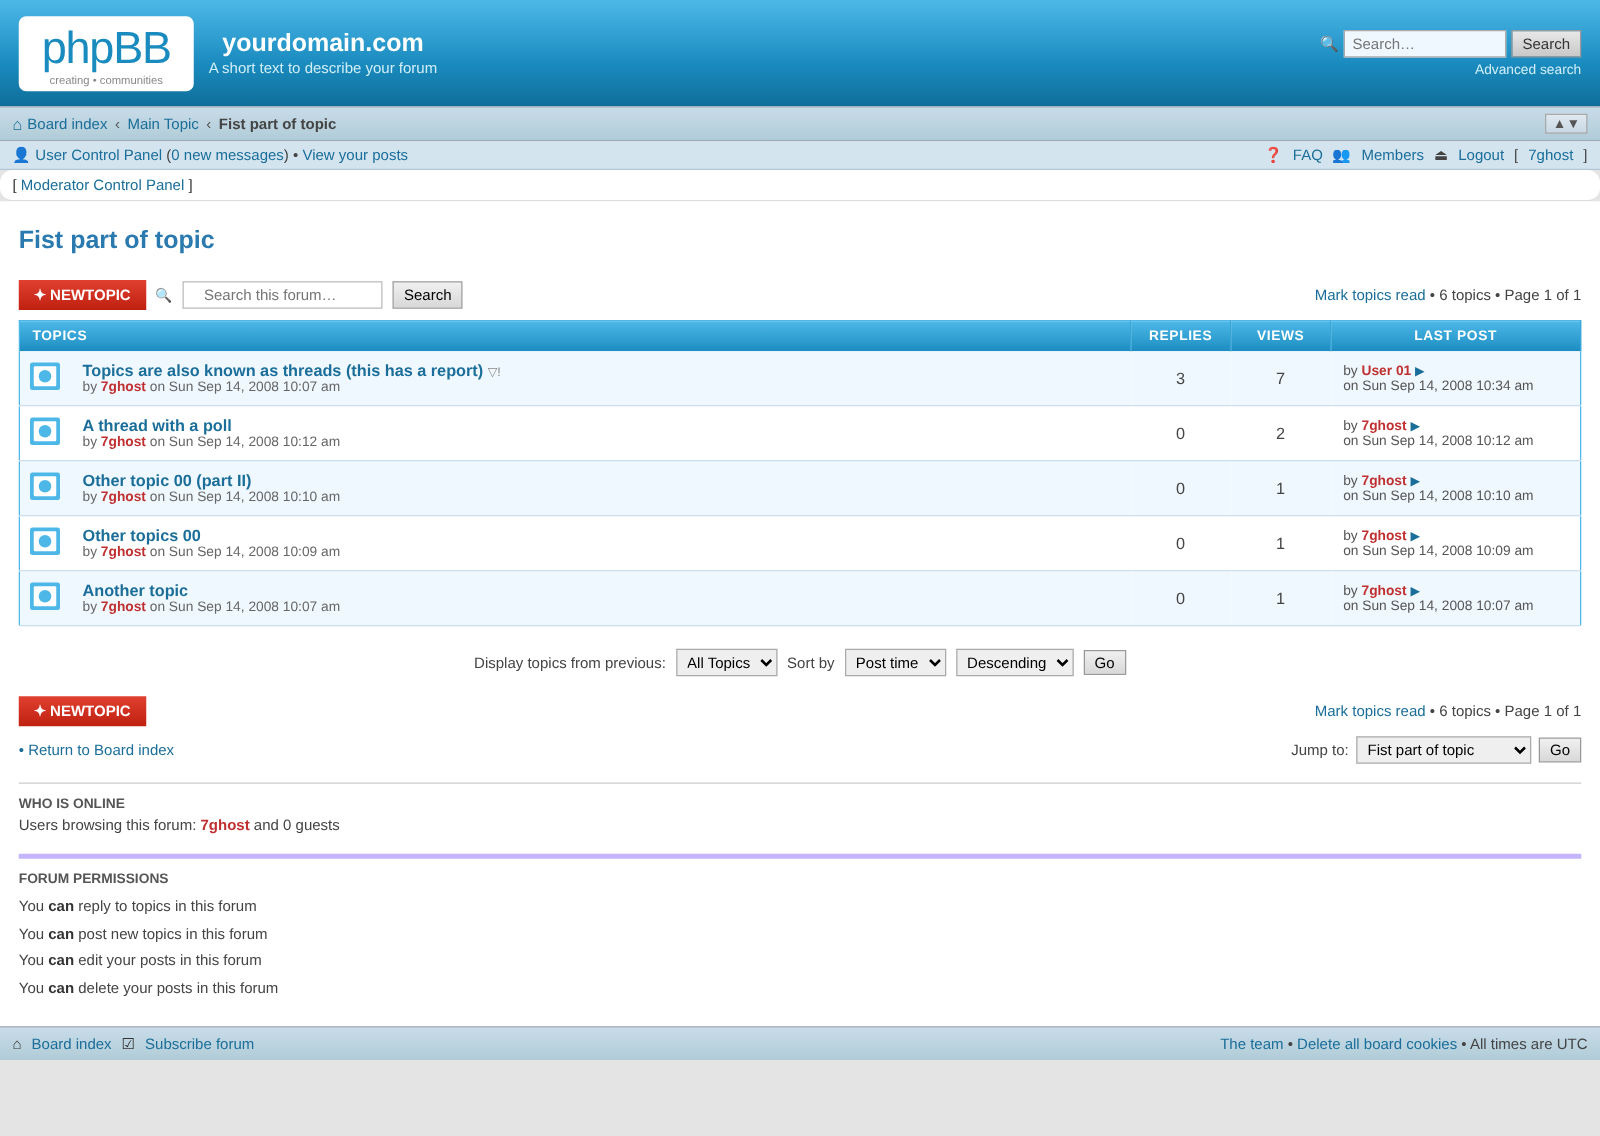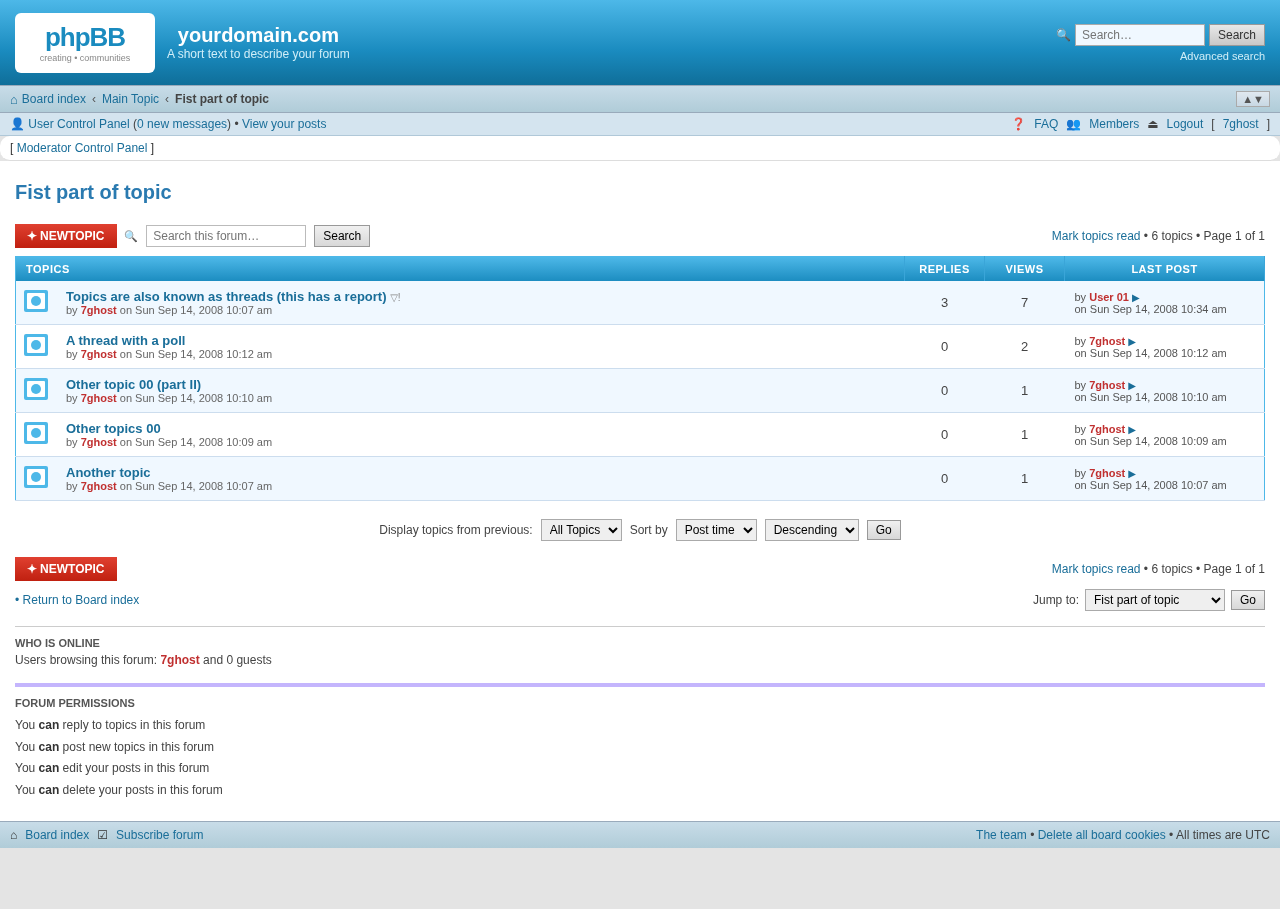--- a/index.html
+++ b/index.html
@@ -19,21 +19,21 @@
       background: #fff;
       border-radius: 6px;
       padding: 6px 10px;
       display: flex;
       flex-direction: column;
       align-items: center;
       width: 140px;
       height: 60px;
       justify-content: center;
     }
-    #logo-text { font-size: 26px; font-weight: bold; color: #1a8bbf; letter-spacing: -1px; }
+    #logo-text { font-size: 36px; font-weight: normal; color: #1a8bbf; letter-spacing: -1px; }
     #logo-sub { font-size: 9px; color: #888; }
     #site-info h1 { font-size: 20px; color: #fff; font-weight: bold; text-align: center; }
     #site-info p { font-size: 12px; color: #d0eef8; }
     #search-area { display: flex; flex-direction: column; align-items: flex-end; gap: 4px; }
     #search-row { display: flex; align-items: center; gap: 4px; }
     #search-input {
       border: 1px solid #aaa;
       padding: 3px 6px;
       font-size: 12px;
       width: 130px;
@@ -124,21 +124,21 @@
       padding: 5px 12px;
       font-size: 12px;
       font-weight: bold;
       cursor: pointer;
       display: flex;
       align-items: center;
       gap: 3px;
     }
     #search-forum-input {
       border: 1px solid #bbb;
-      padding: 3px 6px;
+      padding: 3px 16px;
       font-size: 12px;
       width: 160px;
       color: #999;
     }
     #search-forum-btn {
       border: 1px solid #999;
       background: linear-gradient(180deg, #f0f0f0, #d8d8d8);
       padding: 3px 8px;
       font-size: 12px;
       cursor: pointer;

